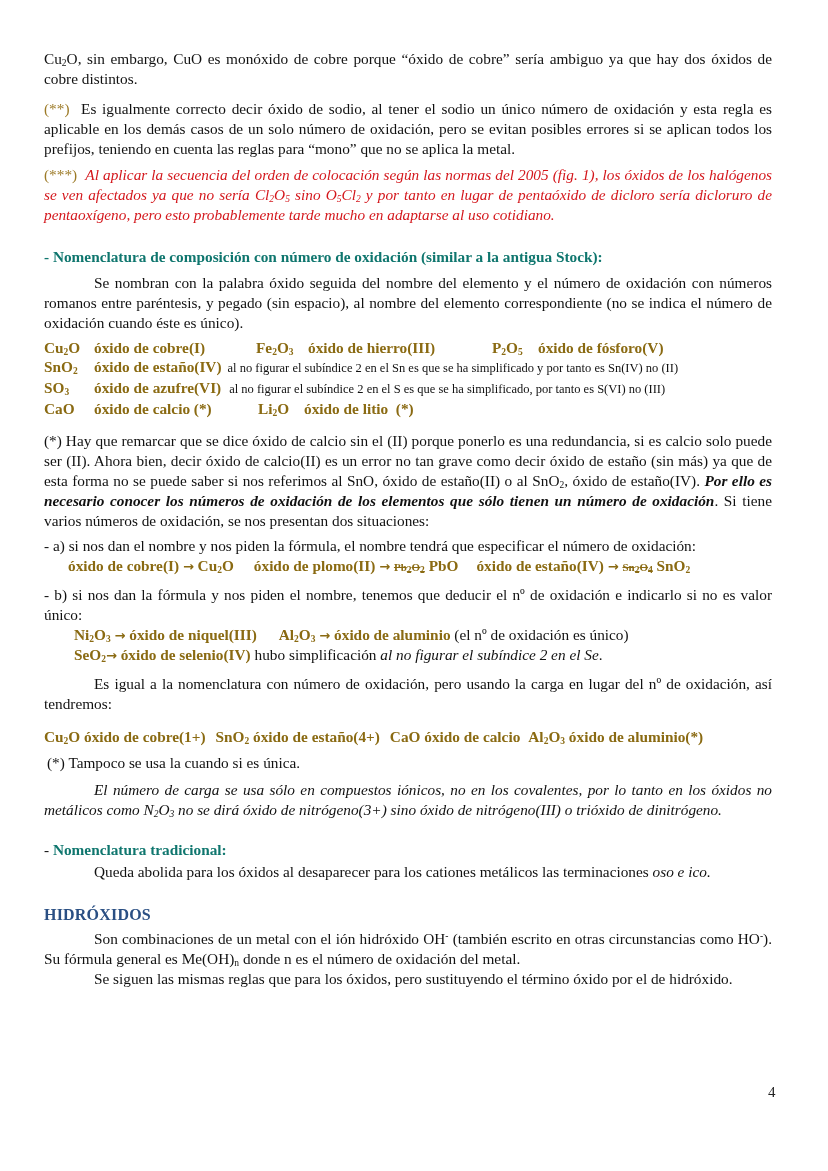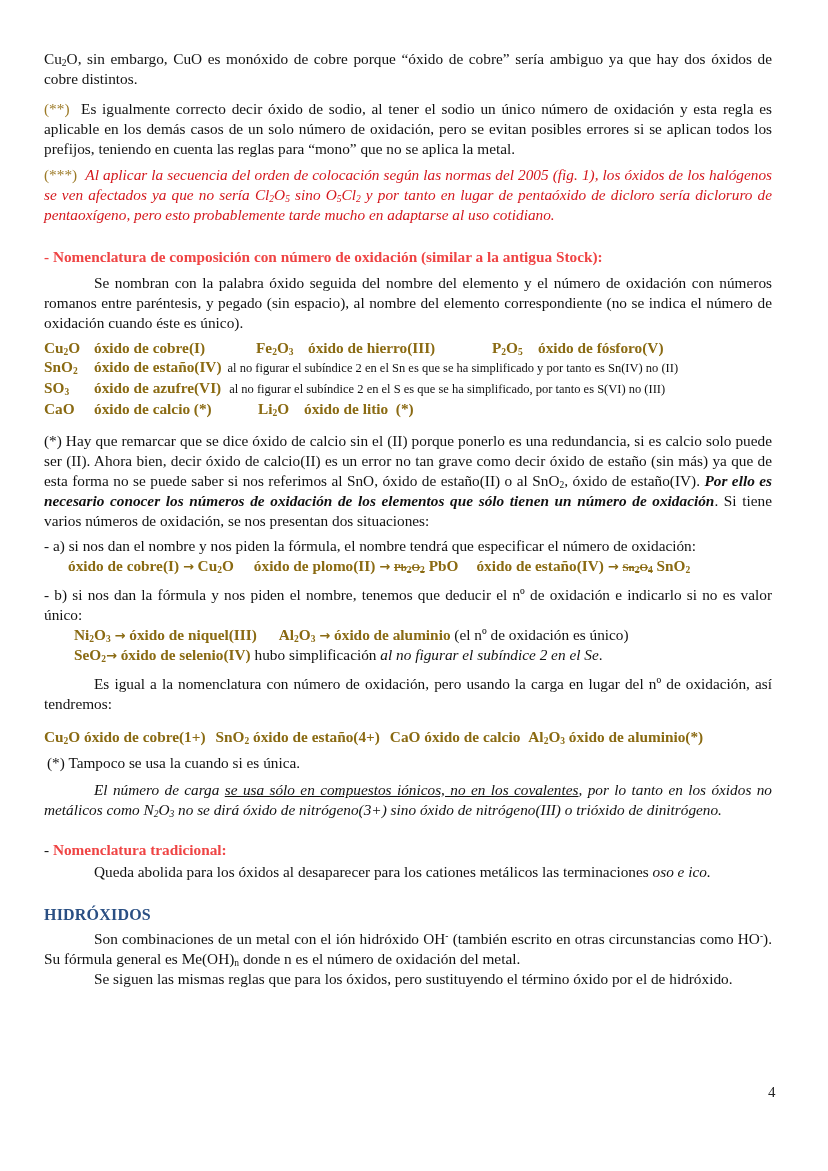--- a/index.html
+++ b/index.html
@@ -7,27 +7,27 @@
          font-family: "Liberation Serif", "DejaVu Serif", serif; color: #111111; font-size: 15.3px; line-height: 20px; }
   .page { position: absolute; left: 44px; top: 49px; width: 728px; }
   p { margin: 0; text-align: justify; }
   .indent { text-indent: 50px; }
   .gap4 { margin-top: 6px; }
   .gap10 { margin-top: 10px; }
   .gap20 { margin-top: 20px; }
   .note-mark { color: #9c7a26; }
   .red { color: #d4171c; font-style: italic; }
   .olive { color: #8a6a12; font-weight: bold; }
-  .heading { color: #ef4444; font-weight: bold; }
+  .heading { color: #0f766e; font-weight: bold; }
   .h2 { color: #2a4f83; font-weight: bold; font-size: 16px; letter-spacing: 0.2px; }
   .small { font-size: 12.5px; font-weight: normal; color: #111111; }
   .strike { text-decoration: line-through; font-size: 11px; }
   .bi { font-weight: bold; font-style: italic; }
   .it { font-style: italic; }
-  .ul { text-decoration: underline; }
+  .ul { }
   sub { font-size: 9.5px; vertical-align: -2px; line-height: 0; }
   sup { font-size: 9.5px; vertical-align: 5px; line-height: 0; }
   .row { display: flex; align-items: baseline; white-space: nowrap; line-height: 19px; }
   .ex-indent { padding-left: 24px; }
   .ex-indent2 { padding-left: 30px; }
   .pagenum { position: absolute; left: 768px; top: 1082px; font-size: 15px; color: #222222; }
   .arrow { font-family: "DejaVu Sans", sans-serif; font-size: 13px; }
 </style>
 </head>
 <body>

